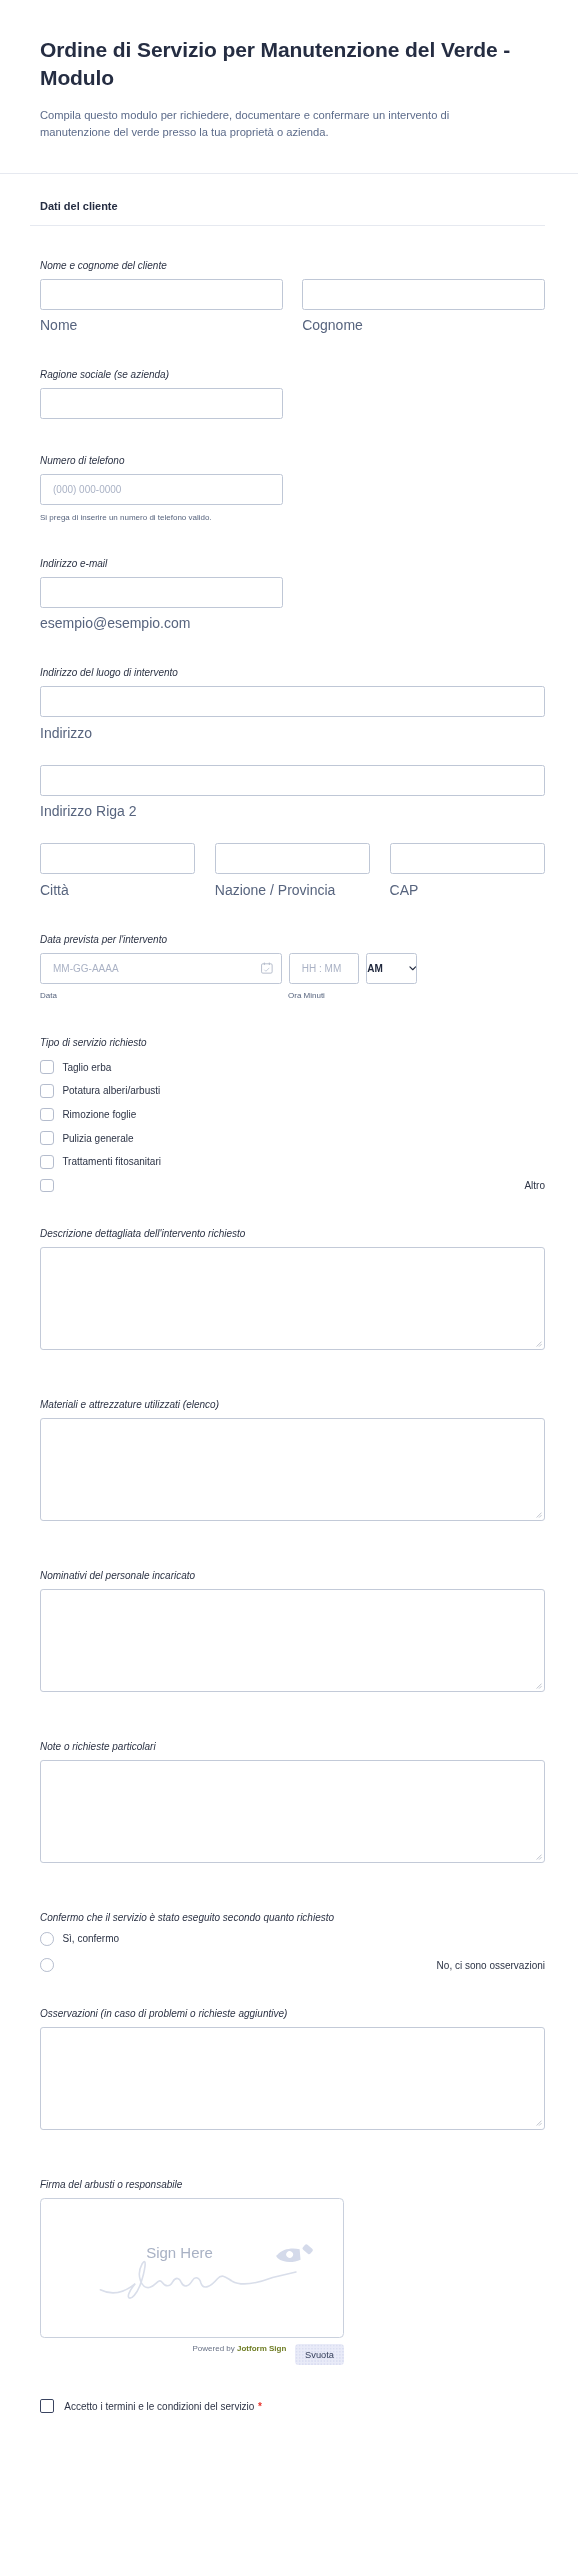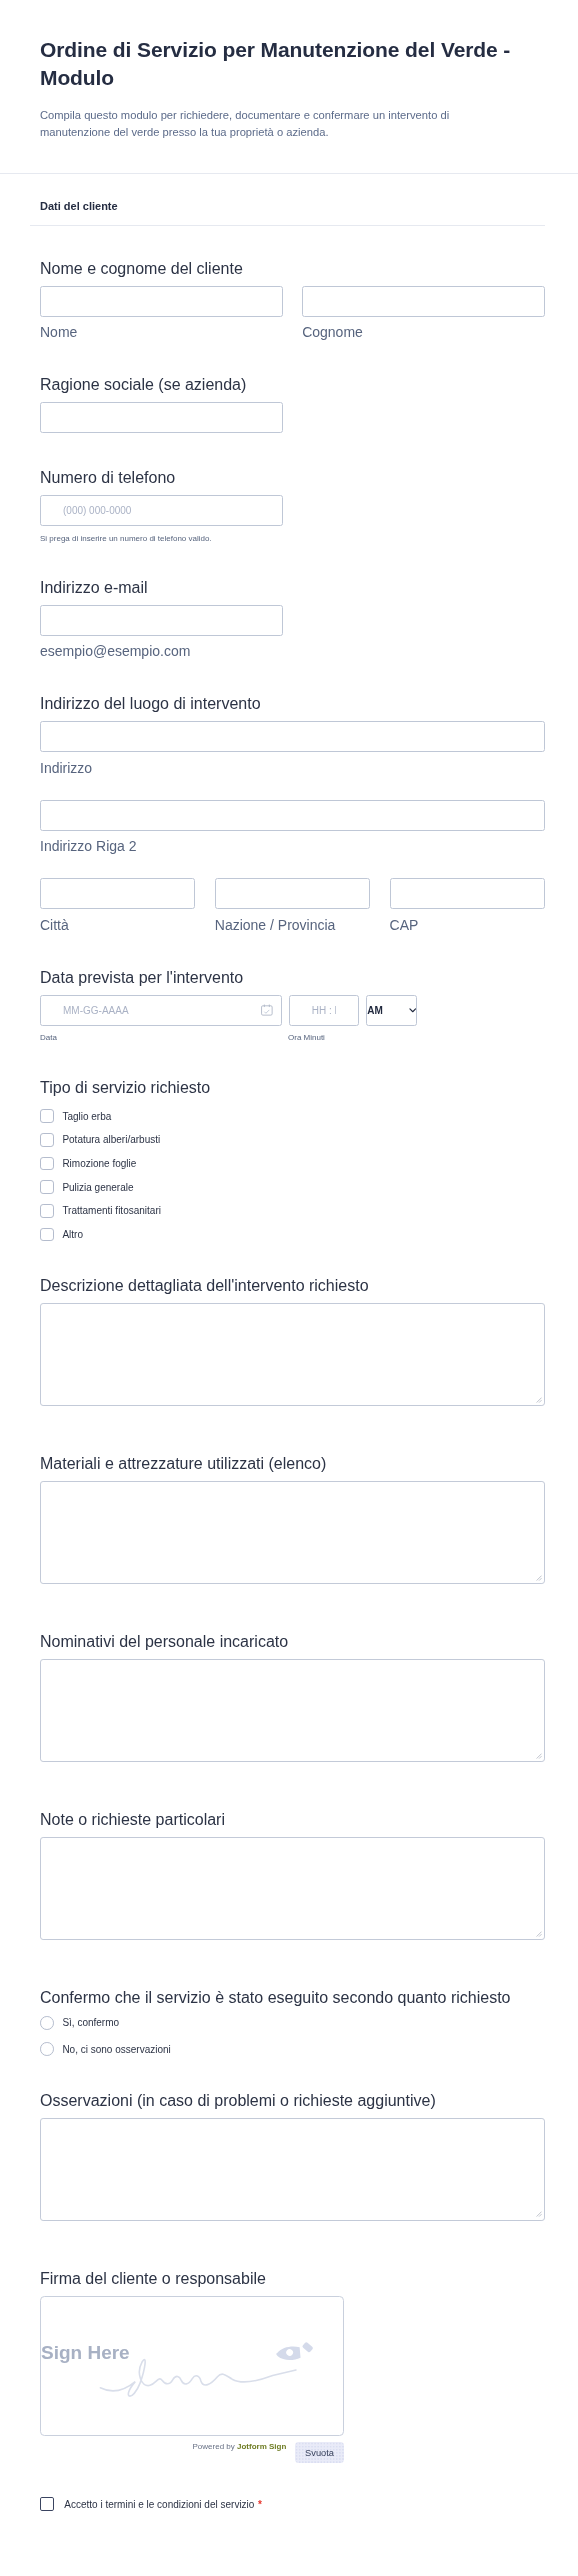--- a/index.html
+++ b/index.html
@@ -50,24 +50,25 @@
     height: 0.6px;
     background: #e6e9f0;
   }
 
   
   .jf-field { margin-top: 0; margin-bottom: 36px; }
   .jf-field.first { margin-top: 34px; }
   .jf-field.ta-field { margin-bottom: 49px; }
   .jf-label {
     display: block;
-    font-size: 16px;
+    font-size: 10px;
     font-weight: 500;
     color: #2c3345;
     margin-bottom: 8px;
+    font-style: italic;
   }
   .jf-sublabel {
     display: block;
     margin-top: 7.5px;
     font-size: 14px;
     color: #57647e;
   }
   .jf-hint {
     display: block;
     margin-top: 7.5px;
@@ -77,21 +78,21 @@
   .jf-input {
     display: block;
     width: 100%;
     height: 31px;
     border: 0.6px solid #bfc7d6;
     border-radius: 2.5px;
     background: #fff;
     font-family: inherit;
     font-size: 10px;
     color: #2c3345;
-    padding: 0 22px;
+    padding: 0 12px;
     outline: none;
   }
   .jf-input::placeholder { color: #aab2c5; opacity: 1; }
   .half { width: 243px; }
   .row2 { display: flex; gap: 19.3px; }
   .row2 > div { width: 243px; }
   .row3 { display: flex; gap: 19.3px; }
   .row3 > div { flex: 1; }
   .sub-row { margin-bottom: 24px; }
 
@@ -112,21 +113,21 @@
     cursor: pointer;
     background: #fff;
   }
   .dt-sublabels { position: relative; height: 10px; margin-top: 7.5px; }
   .dt-sublabels .s1 { position: absolute; left: 0; top: 0; font-size: 8px; color: #57647e; }
   .dt-sublabels .s2 { position: absolute; left: 248px; top: 0; font-size: 8px; color: #57647e; }
 
   
   .opt-list { margin-top: 8.7px; }
   .opt-row { display: flex; align-items: center; margin-bottom: 10px; height: 13.7px; }
-  .opt-row:last-child { margin-bottom: 0; }
+  .opt-row:last-child { margin-bottom: 0; justify-content: space-between; }
   .cb, .rb {
     width: 13.7px; height: 13.7px;
     border: 0.6px solid #b4bccd;
     background: #fff;
     display: inline-block;
     flex: 0 0 13.7px;
     cursor: pointer;
   }
   .cb { border-radius: 3.1px; }
   .rb { border-radius: 50%; }
@@ -155,21 +156,22 @@
     position: relative;
     width: 304px; height: 140px;
     border: 0.6px solid #c9d0dd;
     border-radius: 4.4px;
     background: #fff;
     overflow: hidden;
   }
   .sig-art { position: absolute; left: 0; top: 0; width: 100%; height: 100%; }
   .sign-here {
     position: absolute; left: 0; right: 25px; top: 45px;
-    font-size: 19px; color: #a8b1c4; font-weight: bold;
+    text-align: center;
+    font-size: 15px; color: #a8b1c4;
   }
   .sig-footer {
     width: 304px;
     margin-top: 6.2px;
     display: flex; align-items: flex-start; justify-content: flex-end;
     gap: 8.7px;
   }
   .powered { font-size: 8px; color: #687185; }
   .powered b { color: #6f7d24; font-weight: 700; }
   .clear-btn {
@@ -397,21 +399,21 @@
       <span class="resize-handle">
         <svg width="6.2" height="6.2" viewBox="0 0 10 10" stroke="#9aa1b0" stroke-width="1">
           <line x1="1" y1="9" x2="9" y2="1"></line>
           <line x1="5" y1="9" x2="9" y2="5"></line>
         </svg>
       </span>
     </div>
   </div>
 
   <div class="jf-field" style="margin-bottom:34px;">
-    <label class="jf-label">Firma del cliente o responsabile</label>
+    <label class="jf-label">Firma del arbusti o responsabile</label>
     <div class="sig-box">
       <svg class="sig-art" viewBox="0 0 489 225" fill="none">
         <path d="M95 148 C 115 158, 135 152, 152 138 C 128 166, 148 172, 160 140 C 168 118, 172 92, 163 106 C 153 124, 162 148, 176 144 C 186 141, 190 128, 196 136 C 201 143, 208 144, 213 135 C 218 127, 224 128, 227 136 C 231 145, 239 143, 245 133 C 250 125, 257 128, 259 137 C 263 149, 275 143, 286 130 C 294 121, 300 128, 310 134 C 326 143, 352 137, 376 128 L 414 119" stroke="#d9deea" stroke-width="2.6" stroke-linecap="round"></path>
         <g transform="translate(398,74) rotate(40)">
           <path d="M0 22 C0 10 10 -2 22 -8 L34 4 C28 16 16 26 4 26 Q-2 26 0 22 Z" fill="#d4daea"></path>
           <circle cx="15" cy="9" r="5.5" fill="#ffffff"></circle>
           <rect x="24" y="-22" width="16" height="11" rx="3" fill="#d4daea"></rect>
         </g>
       </svg>
       <div class="sign-here">Sign Here</div>

